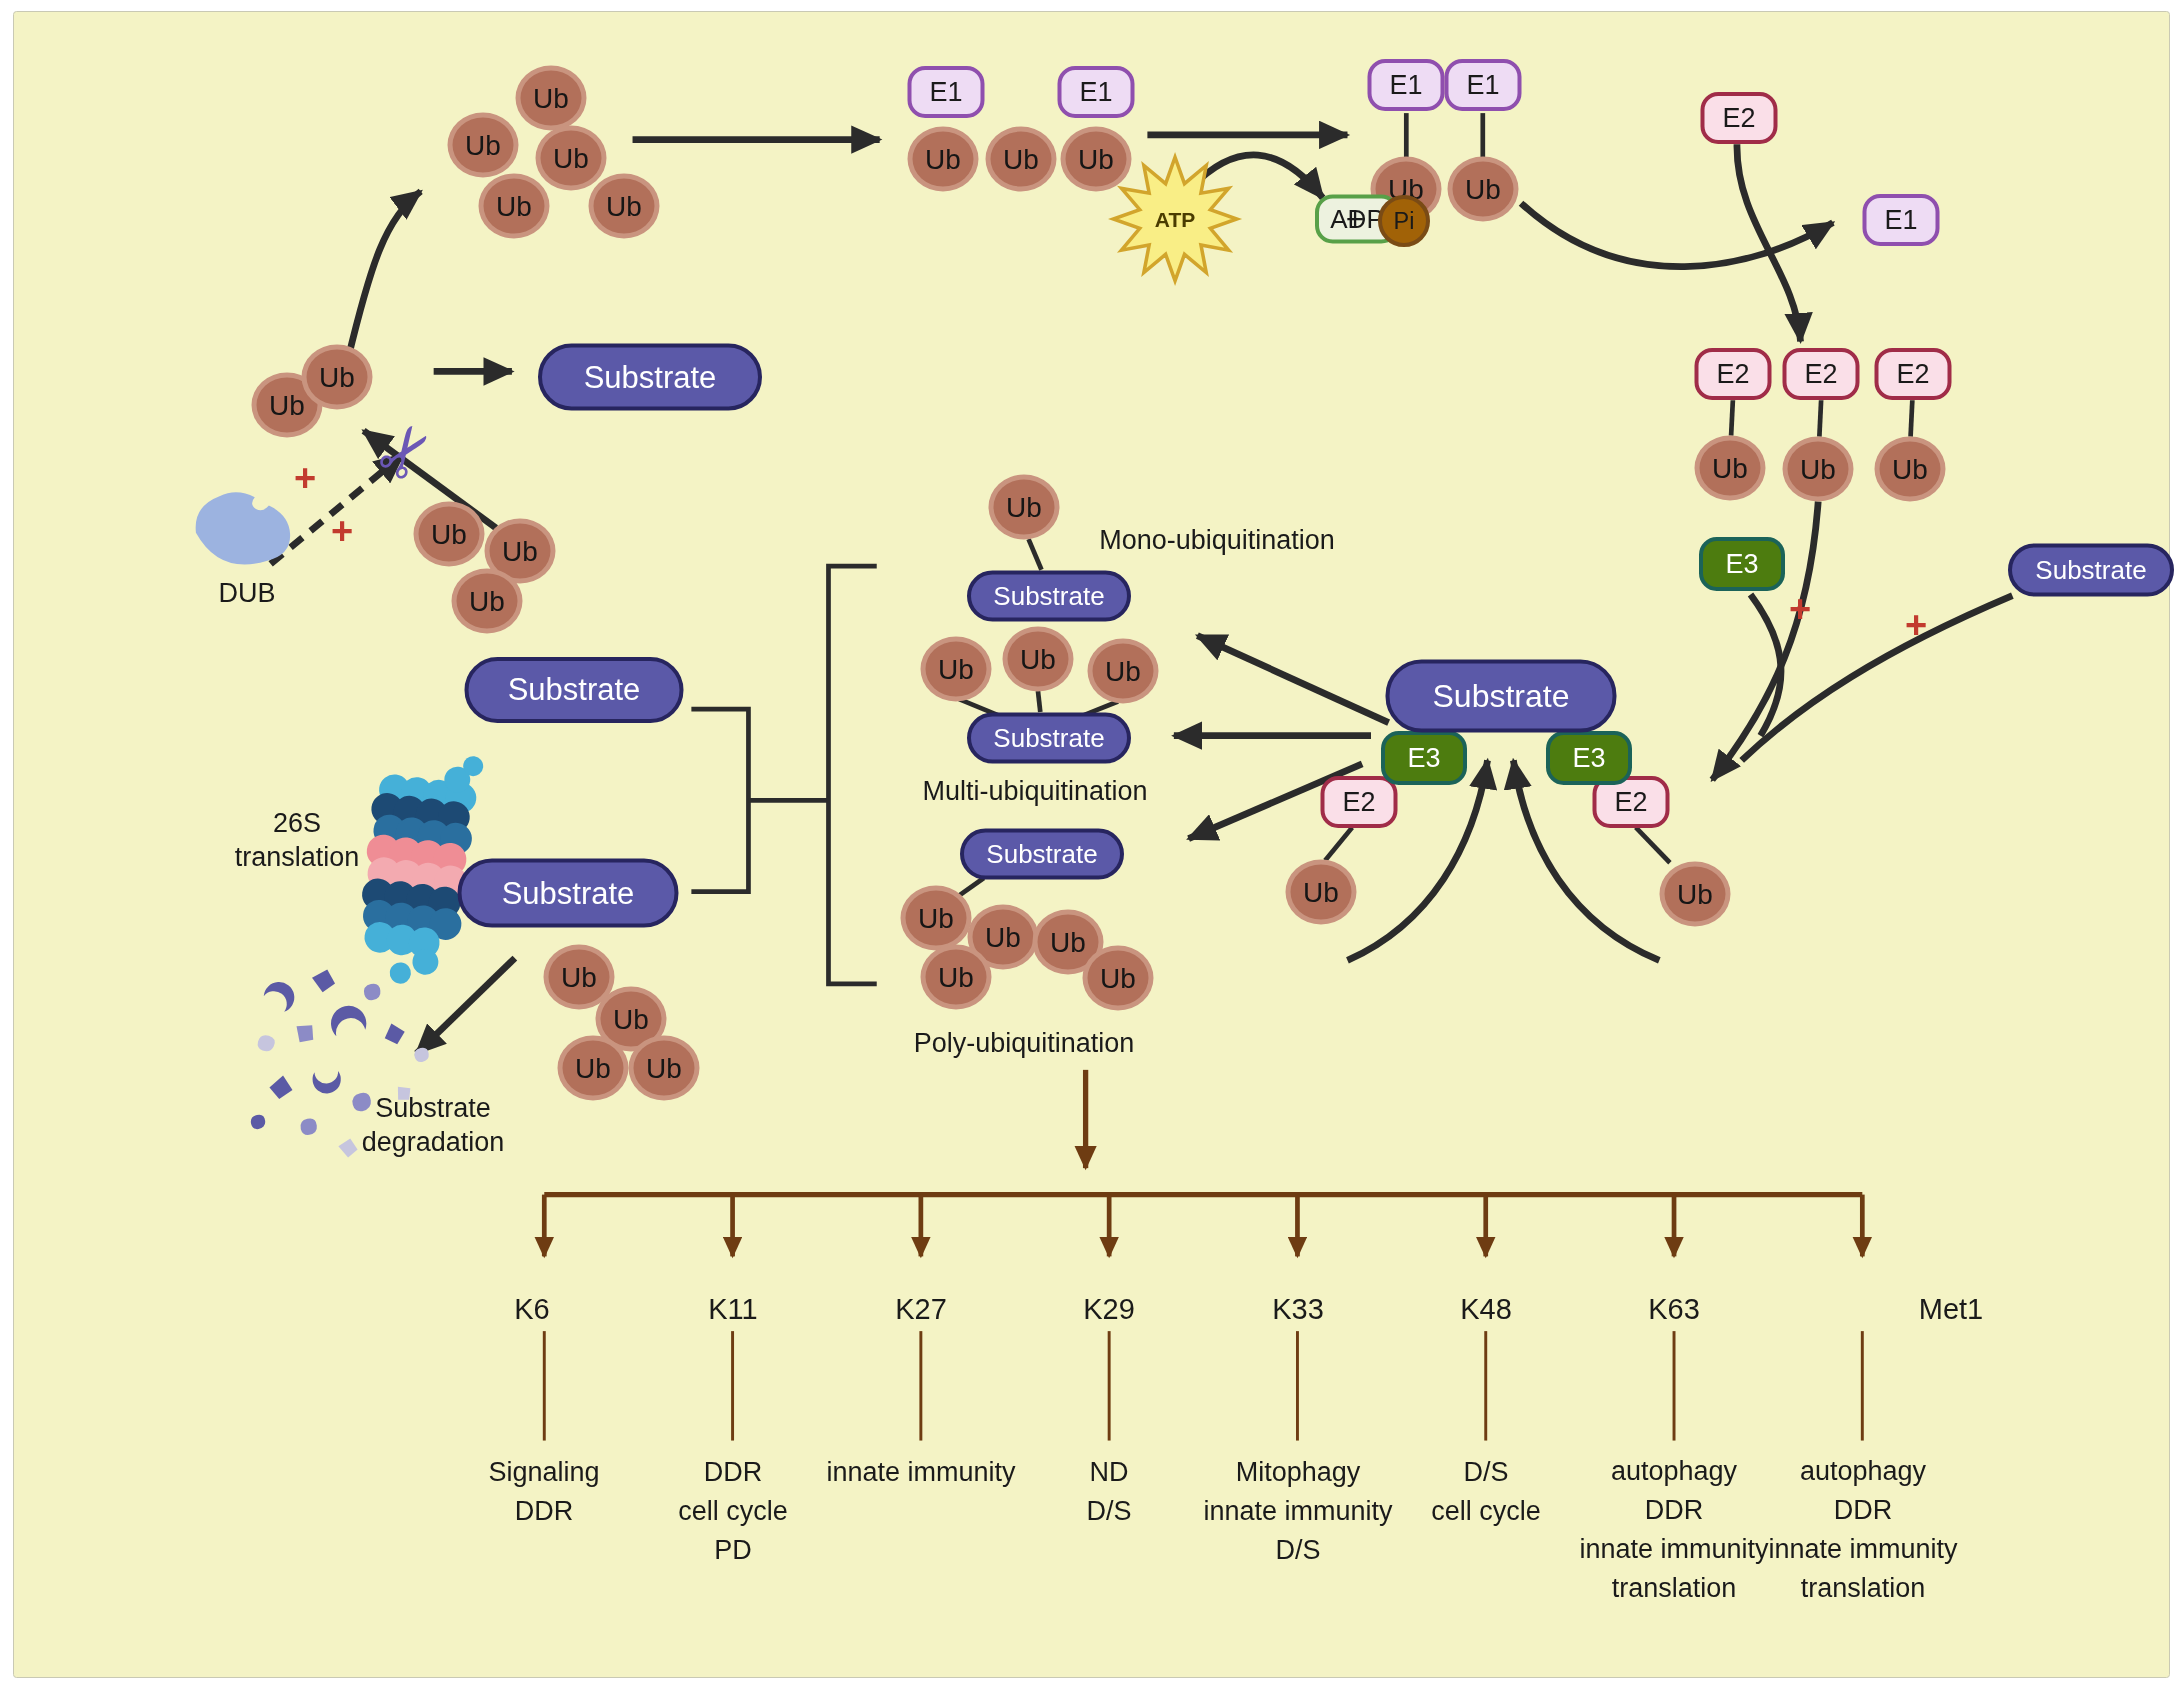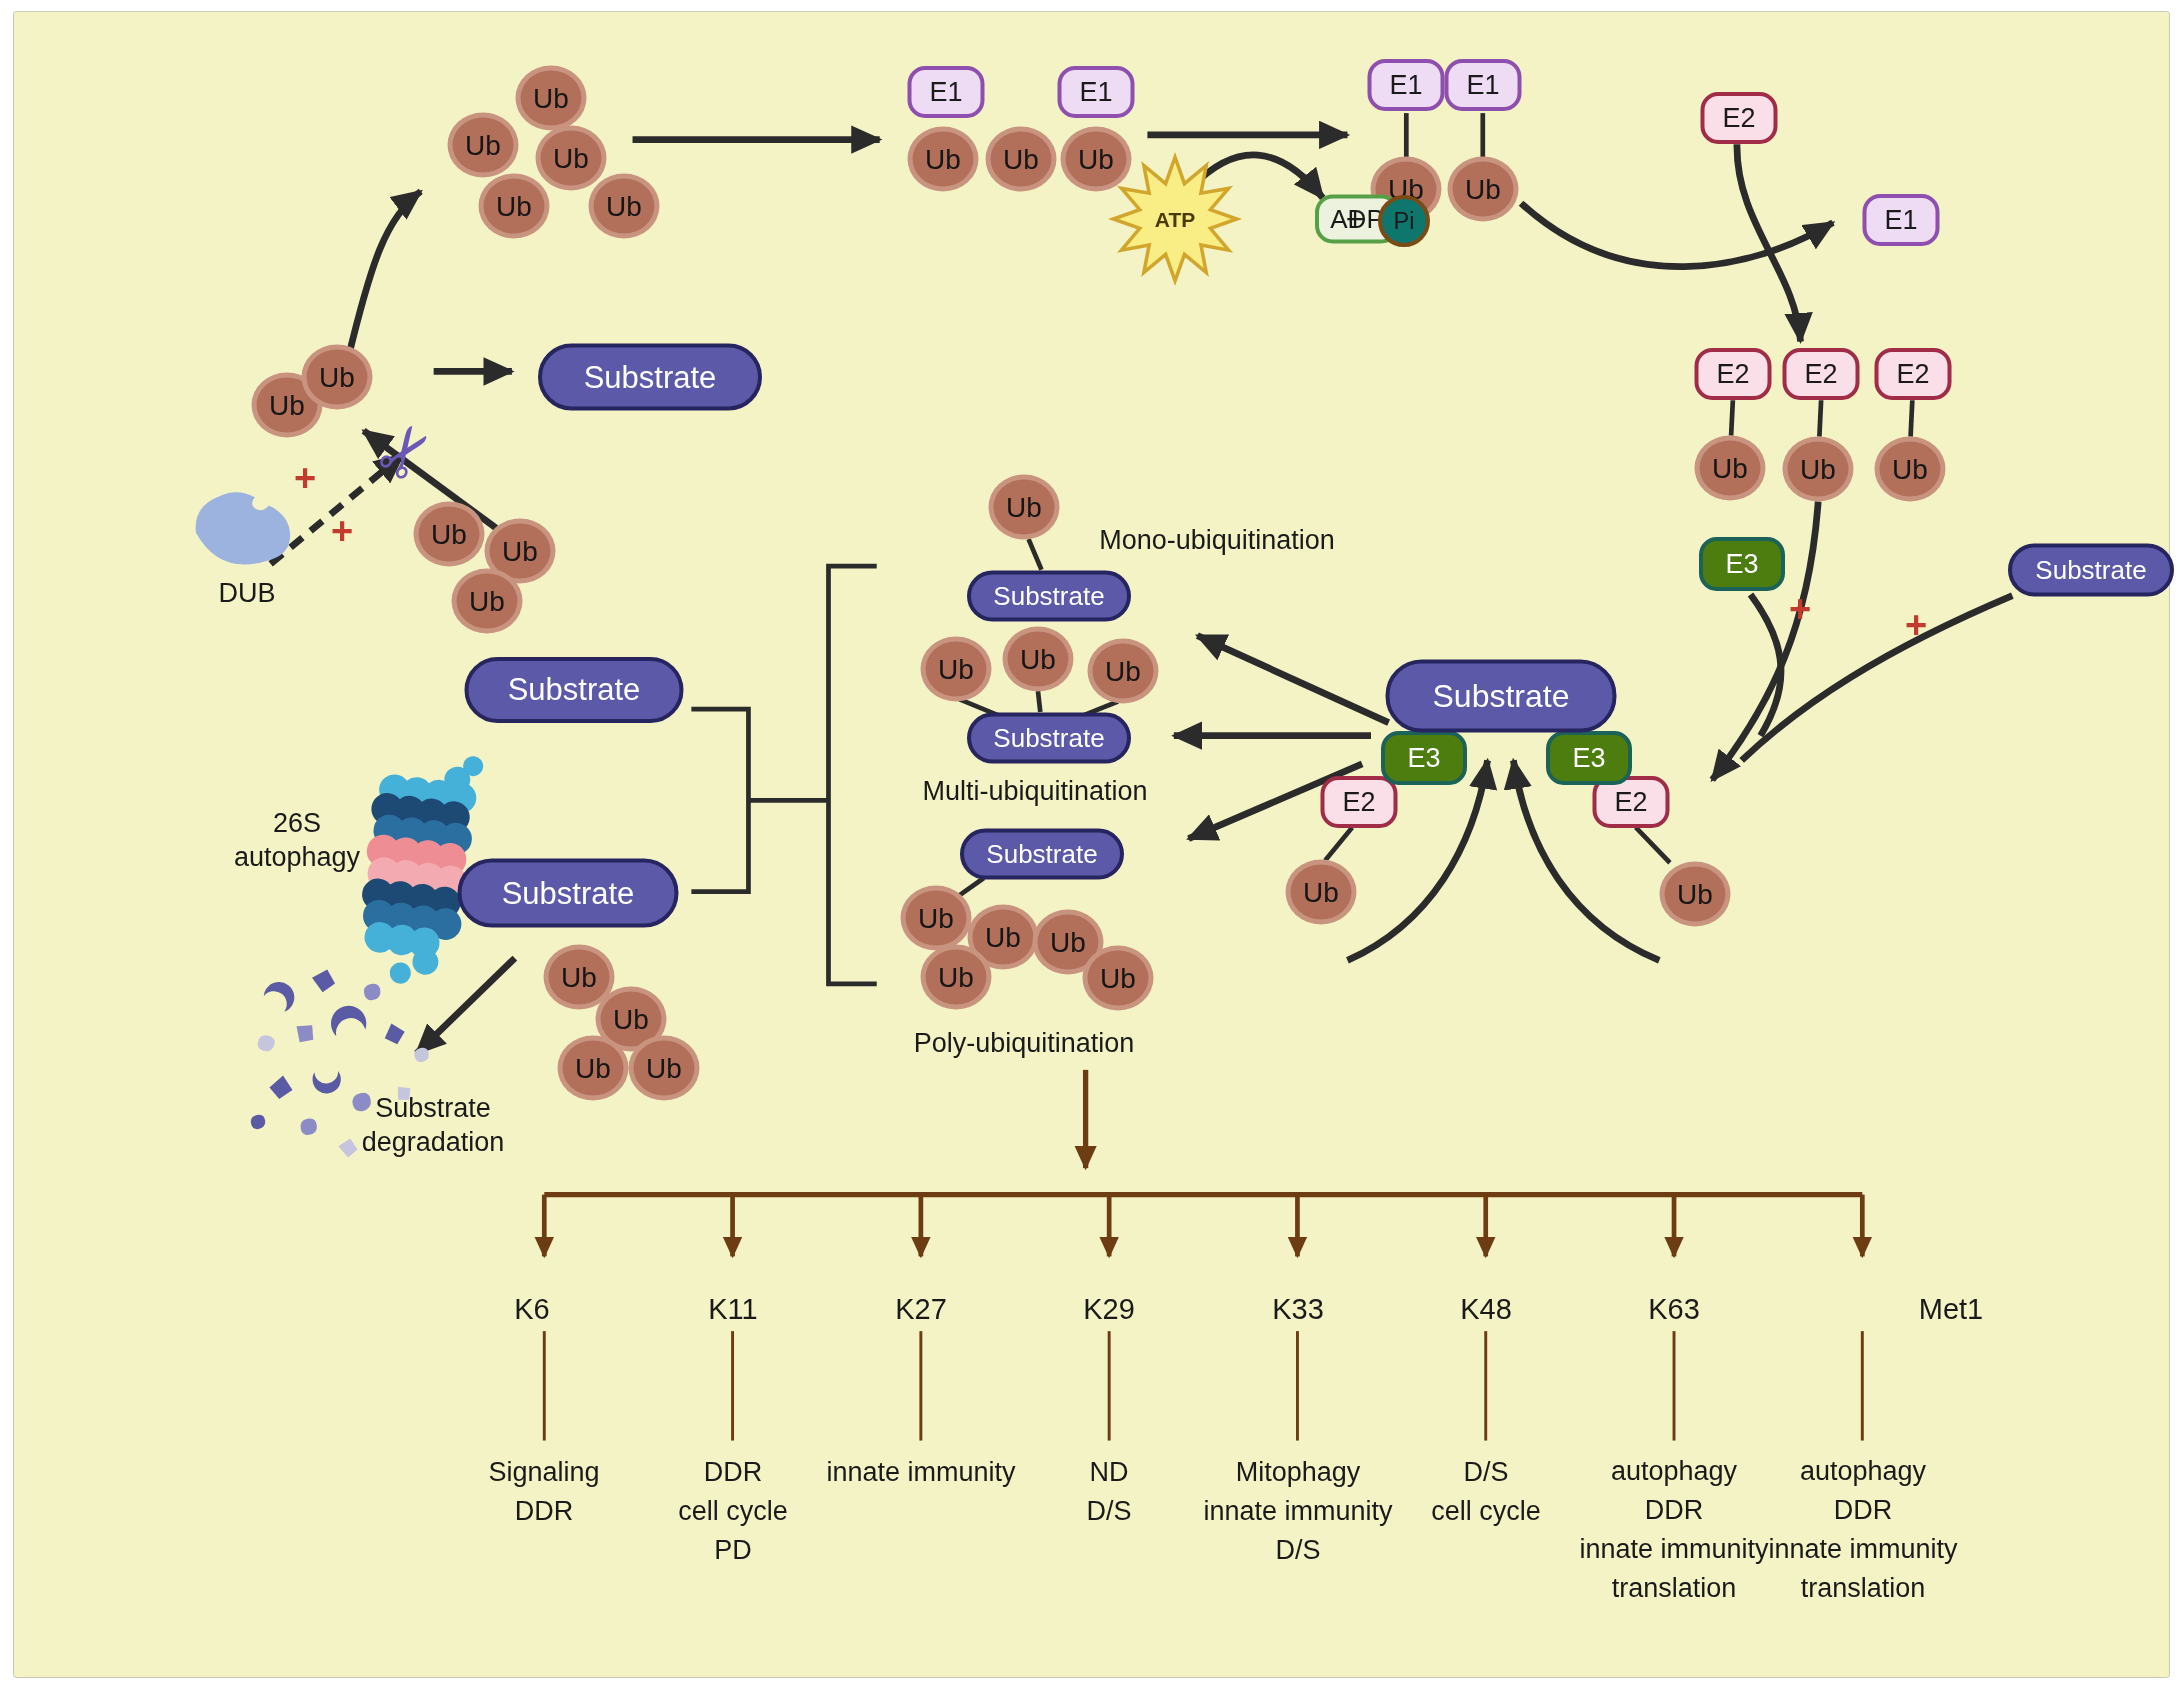--- a/index.html
+++ b/index.html
@@ -12,21 +12,21 @@
      justify-content:center;text-align:center;box-sizing:border-box;z-index:3;}
   .ub{width:71px;height:65px;border-radius:50%;background:#b2705a;border:5.3px solid #c9947f;
       font-size:28px;color:#161616;}
   .pill{border-radius:17.7px;font-size:27px;}
   .e1{width:77px;height:52px;background:#eedcf4;border:4.7px solid #8f4fae;}
   .e2{width:77px;height:52px;background:#fadfe8;border:4.7px solid #a02c48;}
   .e3{width:86px;height:54px;background:#4d7c0f;border:4.7px solid #1b6359;color:#ffffff;}
   .sub{background:#5b59a8;border:4.1px solid #27255f;color:#ffffff;border-radius:36px;font-size:31px;}
   .sub.sm{font-size:26px;border-radius:27px;}
   .adp{width:84px;height:49px;background:#edf2df;border:4.7px solid #58a048;border-radius:17.7px;font-size:26px;}
-  .pi{width:52px;height:52px;background:#0f766e;border:4.7px solid #7a4b15;border-radius:50%;font-size:23.5px;}
+  .pi{width:52px;height:52px;background:#a16207;border:4.7px solid #7a4b15;border-radius:50%;font-size:23.5px;}
   .lbl{font-size:27px;white-space:pre-line;line-height:34px;z-index:4;}
   .klabel{font-size:29px;z-index:4;}
   .funcs{font-size:27px;line-height:39px;white-space:pre-line;width:212px;z-index:4;}
   .plus{font-size:38px;font-weight:bold;color:#c23b2e;z-index:4;}
   .plusmath{font-size:32px;color:#1a1a1a;z-index:4;}
   .atp{font-size:21px;font-weight:bold;color:#4a3c00;z-index:4;}
   .scissors{font-size:68px;color:#6b57b5;transform:translate(-50%,-50%) rotate(-55deg);z-index:4;}
 </style>
 </head>
 <body>
@@ -253,21 +253,21 @@
   <div class="n plus" style="left:305px;top:478px">+</div>
   <div class="n plus" style="left:342px;top:531px">+</div>
   <div class="n plus" style="left:1800px;top:609px">+</div>
   <div class="n plus" style="left:1916px;top:625px">+</div>
 
   <div class="n lbl" style="left:1217px;top:540px">Mono-ubiquitination</div>
   <div class="n lbl" style="left:1035px;top:791px">Multi-ubiquitination</div>
   <div class="n lbl" style="left:1024px;top:1043px">Poly-ubiquitination</div>
   <div class="n lbl" style="left:247px;top:593px">DUB</div>
   <div class="n lbl" style="left:297px;top:840px">26S
-autophagy</div>
+translation</div>
   <div class="n lbl" style="left:433px;top:1125px">Substrate
 degradation</div>
 
   <div class="n klabel" style="left:532px;top:1309px">K6</div>
   <div class="n klabel" style="left:733px;top:1309px">K11</div>
   <div class="n klabel" style="left:921px;top:1309px">K27</div>
   <div class="n klabel" style="left:1109px;top:1309px">K29</div>
   <div class="n klabel" style="left:1298px;top:1309px">K33</div>
   <div class="n klabel" style="left:1486px;top:1309px">K48</div>
   <div class="n klabel" style="left:1674px;top:1309px">K63</div>

